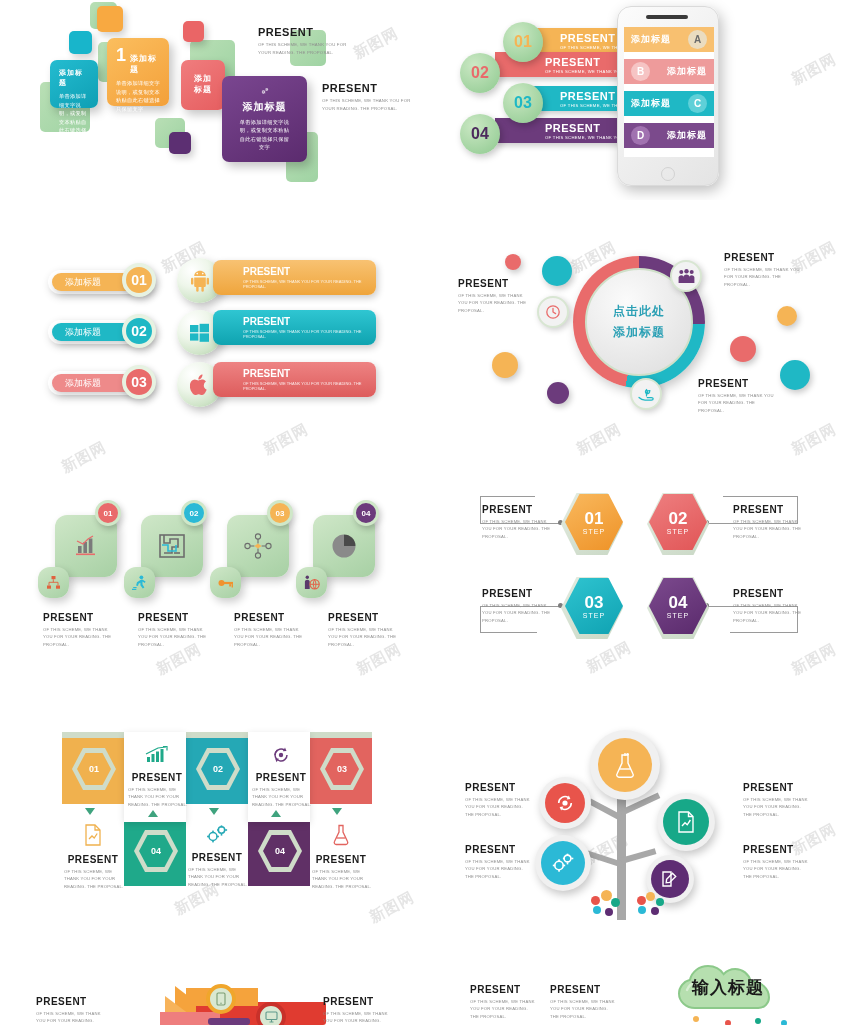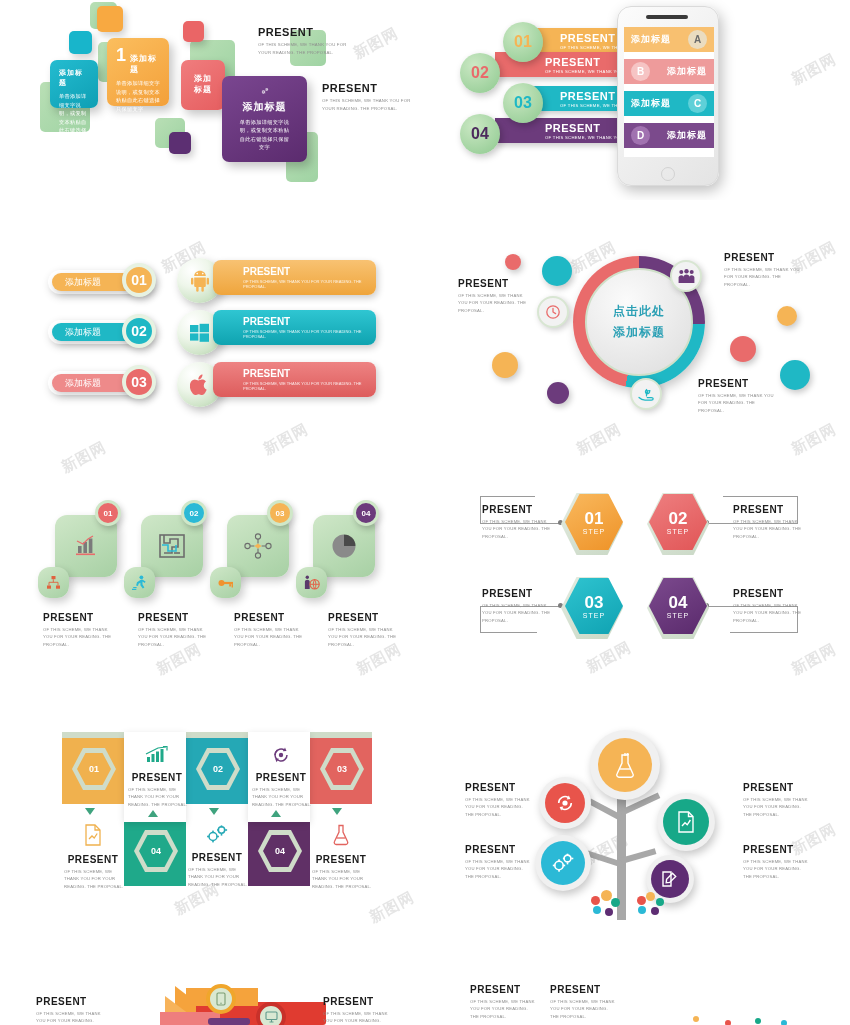--- a/index.html
+++ b/index.html
@@ -889,20 +889,27 @@
   <div class="tpl" style="left:425px;top:940px;width:425px;height:85px;">
     <div style="position:absolute;left:45px;top:44px;width:66px;">
       <div class="present-title" style="font-size:10px;">PRESENT</div>
       <div class="present-sub" style="font-size:4.2px;margin-top:3px;">OF THIS SCHEME, WE THANK YOU FOR YOUR READING. THE PROPOSAL.</div>
     </div>
     <div style="position:absolute;left:125px;top:44px;width:66px;">
       <div class="present-title" style="font-size:10px;">PRESENT</div>
       <div class="present-sub" style="font-size:4.2px;margin-top:3px;">OF THIS SCHEME, WE THANK YOU FOR YOUR READING. THE PROPOSAL.</div>
     </div>
 
+    <div class="cloud" style="left:248px;top:22px;width:110px;height:52px;">
+      <svg width="110" height="52" viewBox="0 0 110 52">
+        <path d="M22 46c-9 0-16-6.5-16-14.5 0-6.5 4.6-12 11-13.7C18.6 10 26 4 35 4c6.6 0 12.4 3.2 15.7 8.2C53.4 9 57.6 7 62.2 7c7.4 0 13.6 5 15.3 11.8C88 19.3 96 26.6 96 35.5 96 41.3 91.2 46 85.3 46z" fill="#B6DFAF" stroke="#8CC98A" stroke-width="2"></path>
+        <path d="M14 28c1.5-4 5.2-7 9.6-7.8" fill="none" stroke="#d7eed2" stroke-width="2.4" stroke-linecap="round"></path>
+      </svg>
+      <div style="position:absolute;left:0;top:14px;width:110px;text-align:center;font-size:17px;font-weight:bold;color:#1a1a1a;letter-spacing:1px;">输入标题</div>
+    </div>
 
     <div class="dot" style="left:268px;top:76px;width:6px;height:6px;background:#F5B455;box-shadow:none;"></div>
     <div class="dot" style="left:300px;top:80px;width:6px;height:6px;background:#E8544B;box-shadow:none;"></div>
     <div class="dot" style="left:330px;top:78px;width:6px;height:6px;background:#17A888;box-shadow:none;"></div>
     <div class="dot" style="left:356px;top:80px;width:6px;height:6px;background:#2BB9D6;box-shadow:none;"></div>
   </div>
 
 </div>
 
 </body></html>

